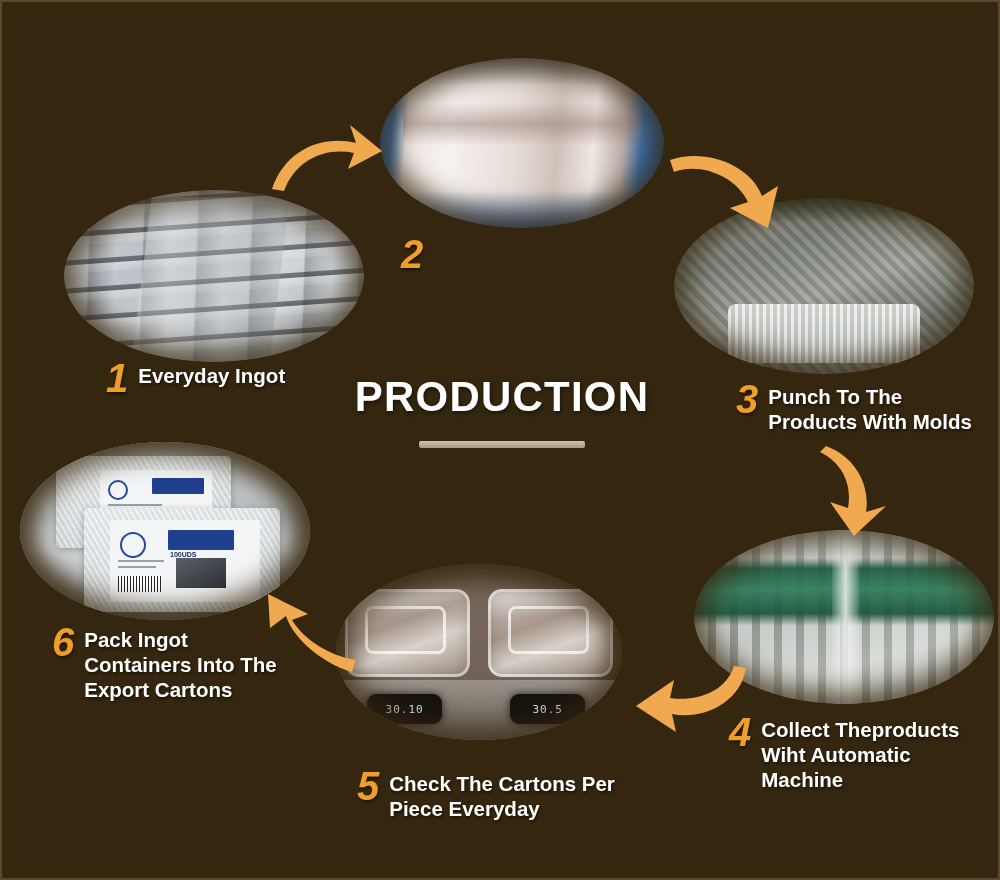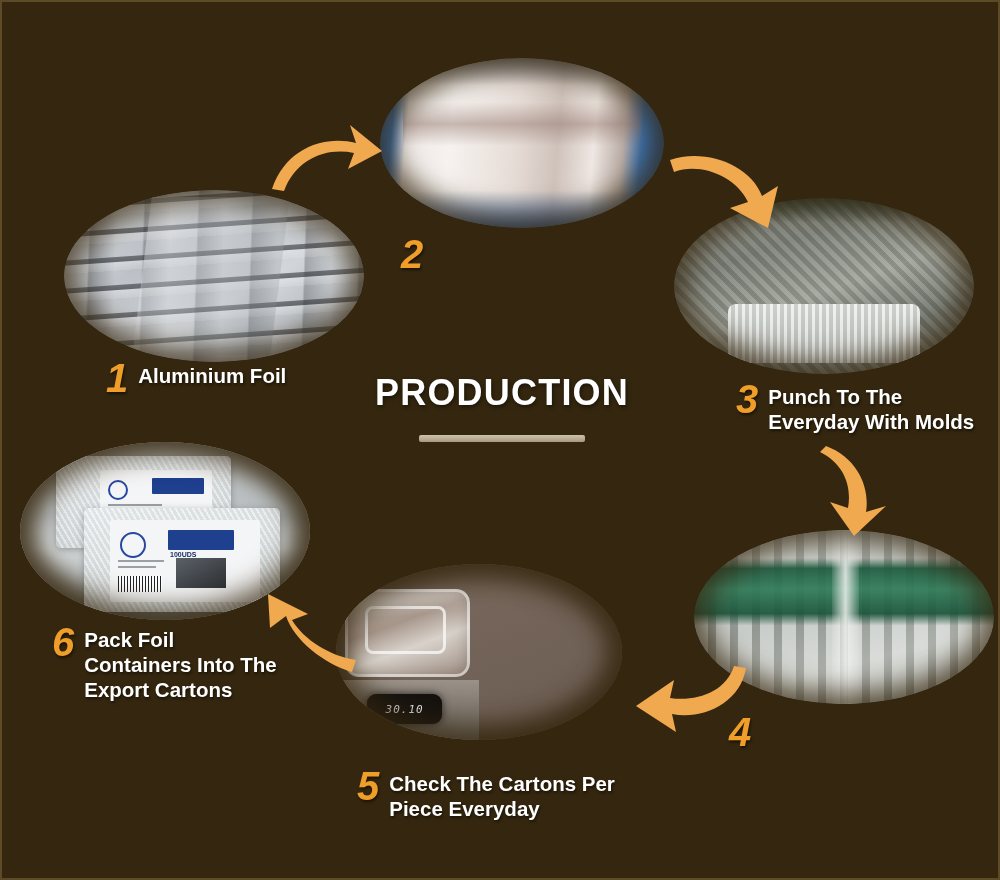--- a/index.html
+++ b/index.html
@@ -120,21 +120,20 @@
     content: "";
     position: absolute;
     left: 46%; top: 0;
     width: 9%; height: 100%;
     background: linear-gradient(90deg, rgba(255,255,255,0.10), rgba(240,243,240,0.85), rgba(255,255,255,0.10));
   }
 
   
   .scales {
     background: linear-gradient(160deg, #7a6a5e 0%, #6b5c52 100%);
-    font-style: italic;
   }
   .scales .half {
     position: absolute;
     top: 0; bottom: 0;
     width: 50%;
     overflow: hidden;
   }
   .scales .half.l { left: 0; }
   .scales .half.r { left: 50%; }
   .scales .tray {
@@ -257,21 +256,21 @@
   
   #center-title {
     position: absolute;
     left: 330px;
     top: 372px;
     width: 340px;
     text-align: center;
   }
   .t1 {
     color: #ffffff;
-    font-size: 36px;
+    font-size: 42px;
     font-weight: 700;
     letter-spacing: 1.2px;
     line-height: 1.08;
     text-shadow: 1px 2px 4px rgba(0,0,0,0.5);
   }
   .t2 {
     color: #ef9e2a;
     font-size: 38px;
     font-weight: 700;
     letter-spacing: 1.2px;
@@ -317,20 +316,27 @@
     <div class="inner automach"></div>
     <div class="vig"></div>
   </div>
 
   <div class="photo scales" style="left:334px; top:562px; width:286px; height:176px;">
     <div class="half l">
       <div class="base"></div>
       <div class="tray"></div>
       <div class="display">
         <span class="readout">30.10</span>
+      </div>
+    </div>
+    <div class="half r">
+      <div class="base"></div>
+      <div class="tray"></div>
+      <div class="display">
+        <span class="readout">30.5</span>
       </div>
     </div>
     <div class="vig"></div>
   </div>
 
   <div class="photo cartons" style="left:18px; top:440px; width:290px; height:178px;">
 
     <div class="pk" style="left:36px; top:14px; width:175px; height:92px;">
       <div class="lbl" style="left:44px; top:14px; width:112px; height:62px;"></div>
       <div class="globe" style="left:52px; top:24px; width:16px; height:16px;"></div>
@@ -372,43 +378,46 @@
     <path d="M106 78 C 78 70, 48 46, 40 22 L 24 34 L 22 0 L 62 20 L 46 26 C 58 46, 84 62, 110 66 Z" fill="#f0a94f"></path>
   </svg>
 
   <div id="center-title">
     <div class="t1">PRODUCTION</div>
     <div id="title-divider"></div>
   </div>
 
   <div class="step" style="left:104px; top:358px;">
     <span class="num">1</span>
-    <span class="caption">Aluminium Foil</span>
+    <span class="caption">Everyday Ingot</span>
   </div>
 
   <div class="step" style="left:399px; top:234px;">
     <span class="num">2</span>
   </div>
 
   <div class="step" style="left:734px; top:379px;">
     <span class="num">3</span>
     <span class="caption">Punch To The
-Everyday With Molds</span>
+Products With Molds</span>
   </div>
 
   <div class="step" style="left:727px; top:712px;">
     <span class="num">4</span>
+    <span class="caption">Collect Theproducts
+Wiht Automatic
+Machine</span>
   </div>
 
   <div class="step" style="left:355px; top:766px;">
     <span class="num">5</span>
     <span class="caption">Check The Cartons Per
 Piece Everyday</span>
   </div>
 
   <div class="step" style="left:50px; top:622px;">
     <span class="num">6</span>
-    <span class="caption">Pack Foil
+    <span class="caption">Pack Ingot
 Containers Into The
 Export Cartons</span>
   </div>
 
 </div>
 
 </body></html>

